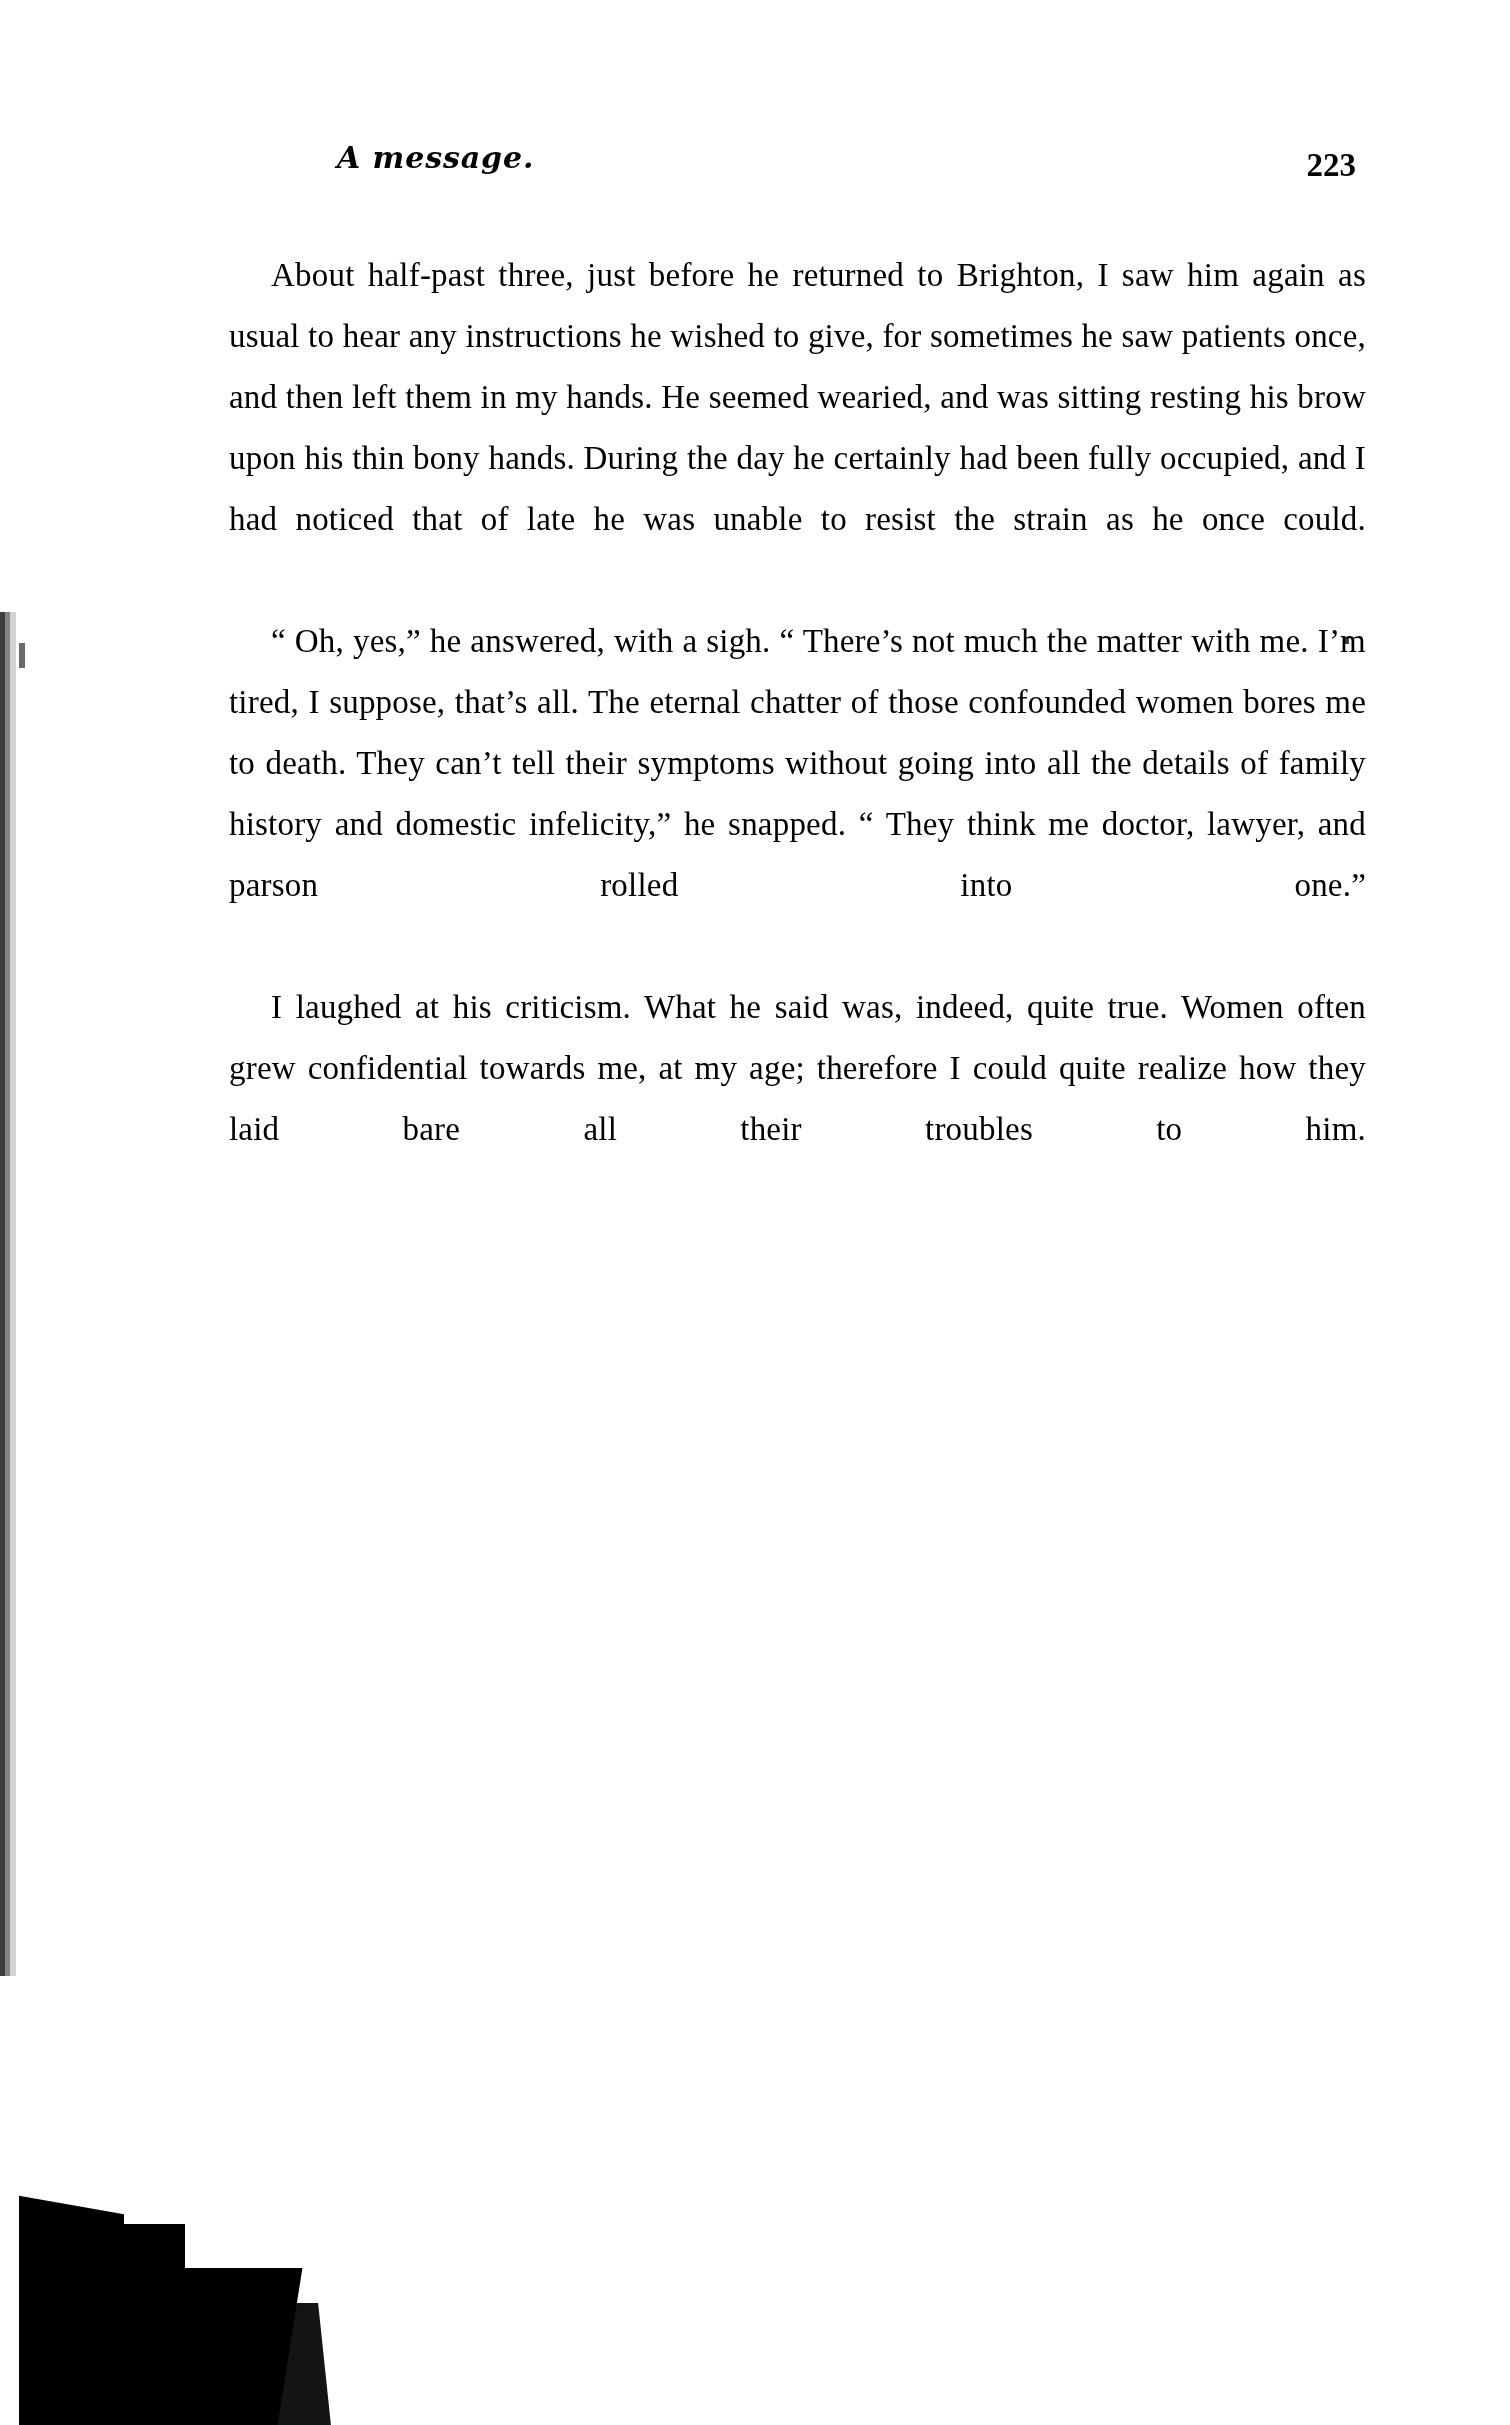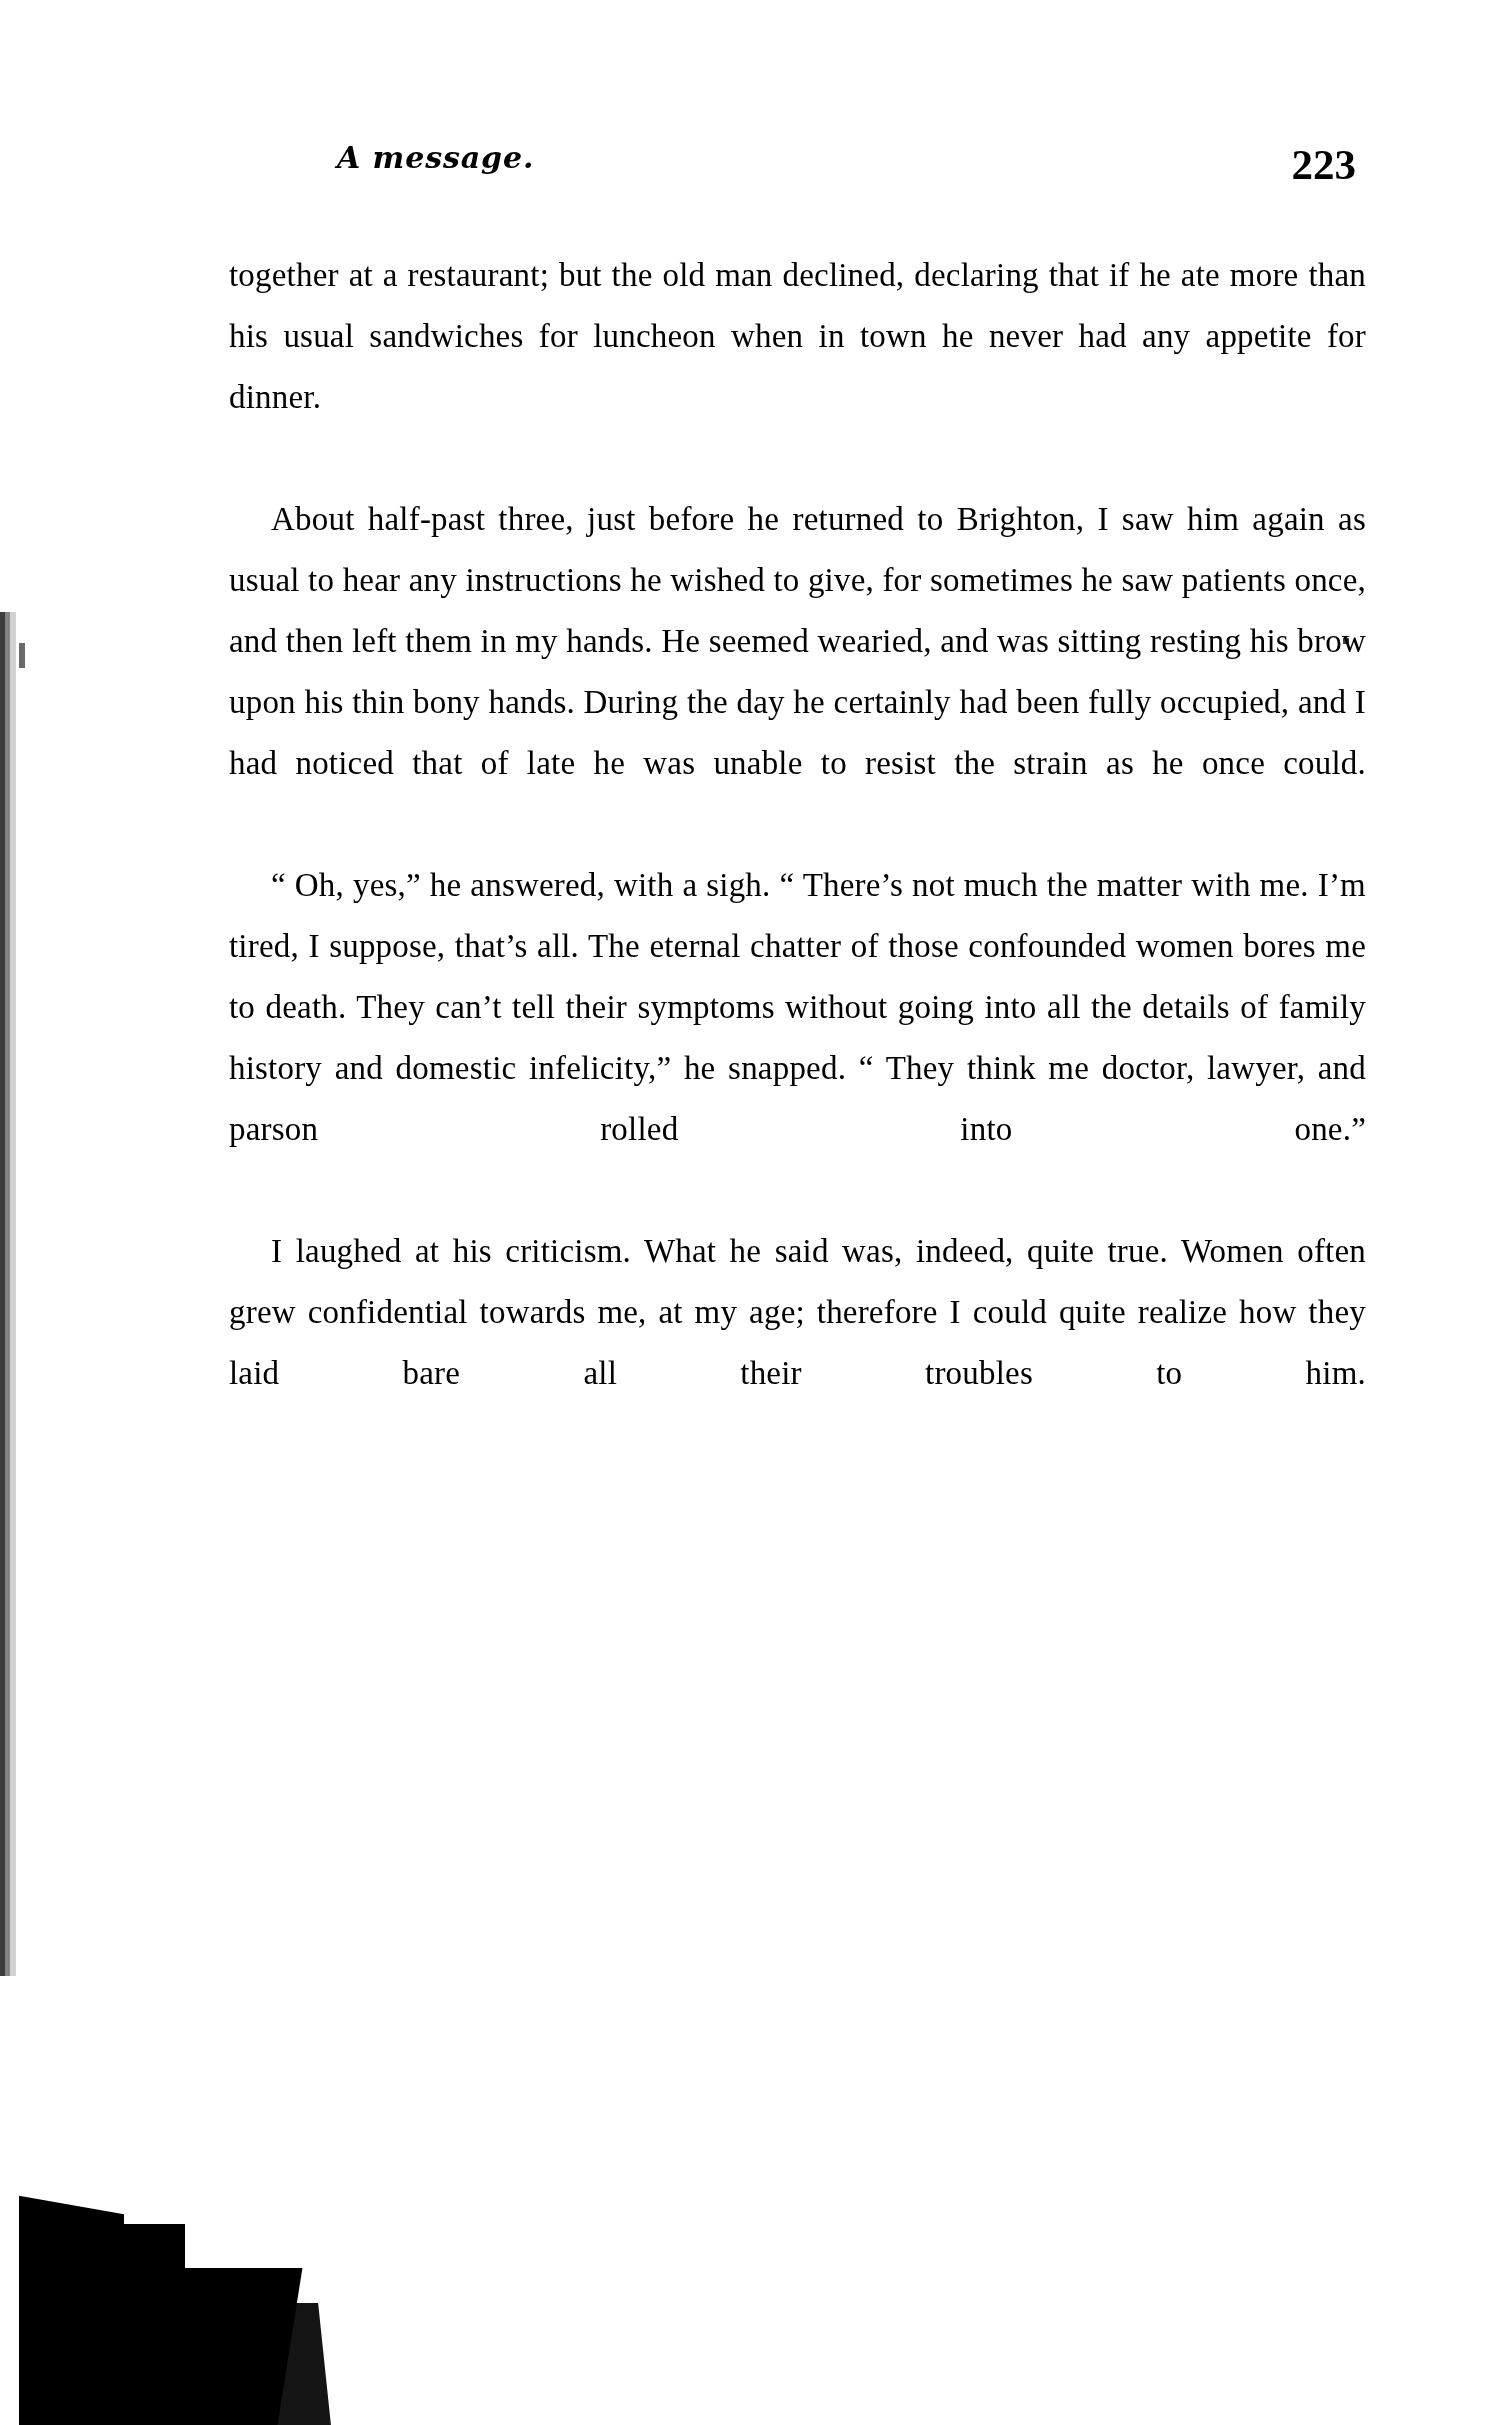--- a/index.html
+++ b/index.html
@@ -37,24 +37,24 @@
     top: 0;
     font-family: "DejaVu Serif", serif;
     font-weight: bold;
     font-size: 30px;
     letter-spacing: 0.9px;
     font-style: italic;
   }
   .header-page {
     position: absolute;
     right: 0;
-    top: 0;
+    top: 7px;
     font-family: "Liberation Serif", serif;
     font-weight: bold;
-    font-size: 43px;
+    font-size: 33px;
     letter-spacing: 0px;
   }
 
   
   .textblock {
     position: absolute;
     top: 245px;
     left: 229px;
     width: 1137px;
   }
@@ -141,21 +141,20 @@
 <body>
 
 <div class="page">
 
   <div class="header">
     <div class="header-title">A message.</div>
     <div class="header-page">223</div>
   </div>
 
   <div class="textblock">
-    <p class="para">together at a restaurant; but the old man declined, declaring that if he ate more than his usual sandwiches for luncheon when in town he never had any appetite for dinner.</p>
     <p class="para indent">About half-past three, just before he returned to Brighton, I saw him again as usual to hear any instructions he wished to give, for sometimes he saw patients once, and then left them in my hands. He seemed wearied, and was sitting resting his brow upon his thin bony hands. During the day he certainly had been fully occupied, and I had noticed that of late he was unable to resist the strain as he once could.</p>
     <p class="para indent">“ Oh, yes,” he answered, with a sigh. “ There’s not much the matter with me. I’m tired, I suppose, that’s all. The eternal chatter of those confounded women bores me to death. They can’t tell their symptoms without going into all the details of family history and domestic infelicity,” he snapped. “ They think me doctor, lawyer, and parson rolled into one.”</p>
     <p class="para indent">I laughed at his criticism. What he said was, indeed, quite true. Women often grew confidential towards me, at my age; therefore I could quite realize how they laid bare all their troubles to him.</p>
   </div>
 
   <div class="edge-strip"></div>
   <div class="edge-tick"></div>
 
   <div class="speck" style="left:1343px; top:638px; width:6.1px; height:6.1px;"></div>
 

